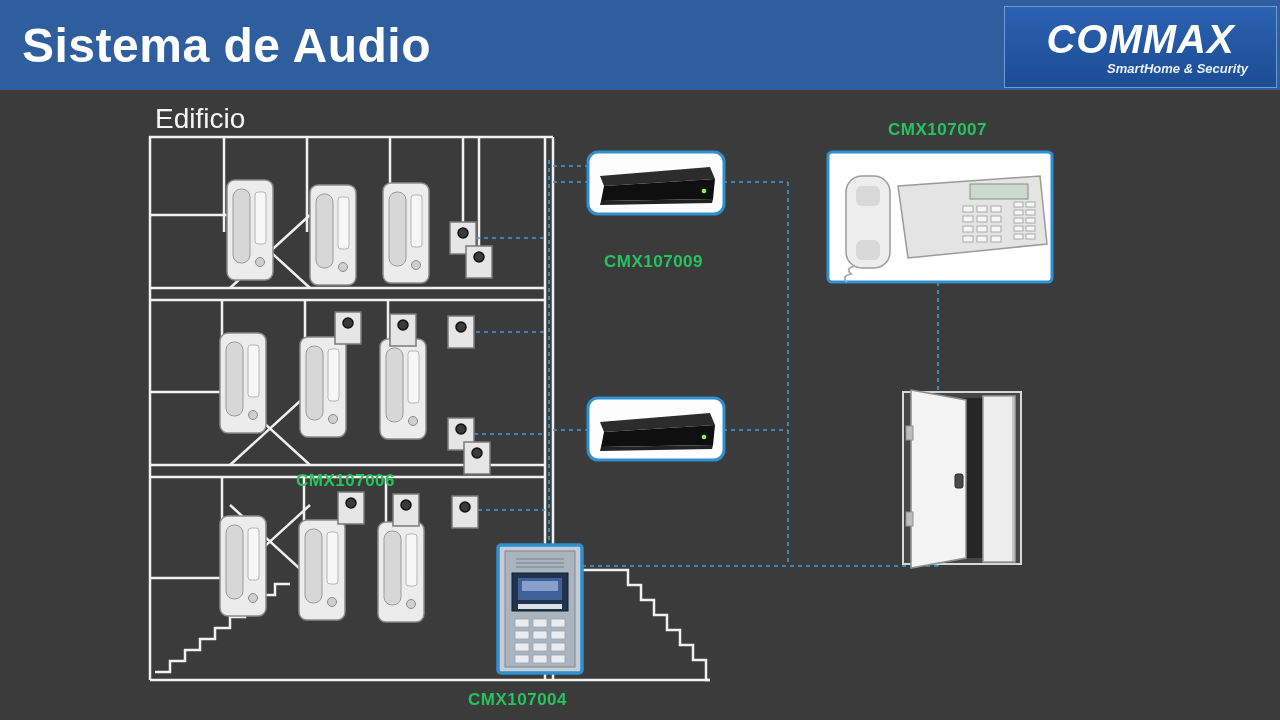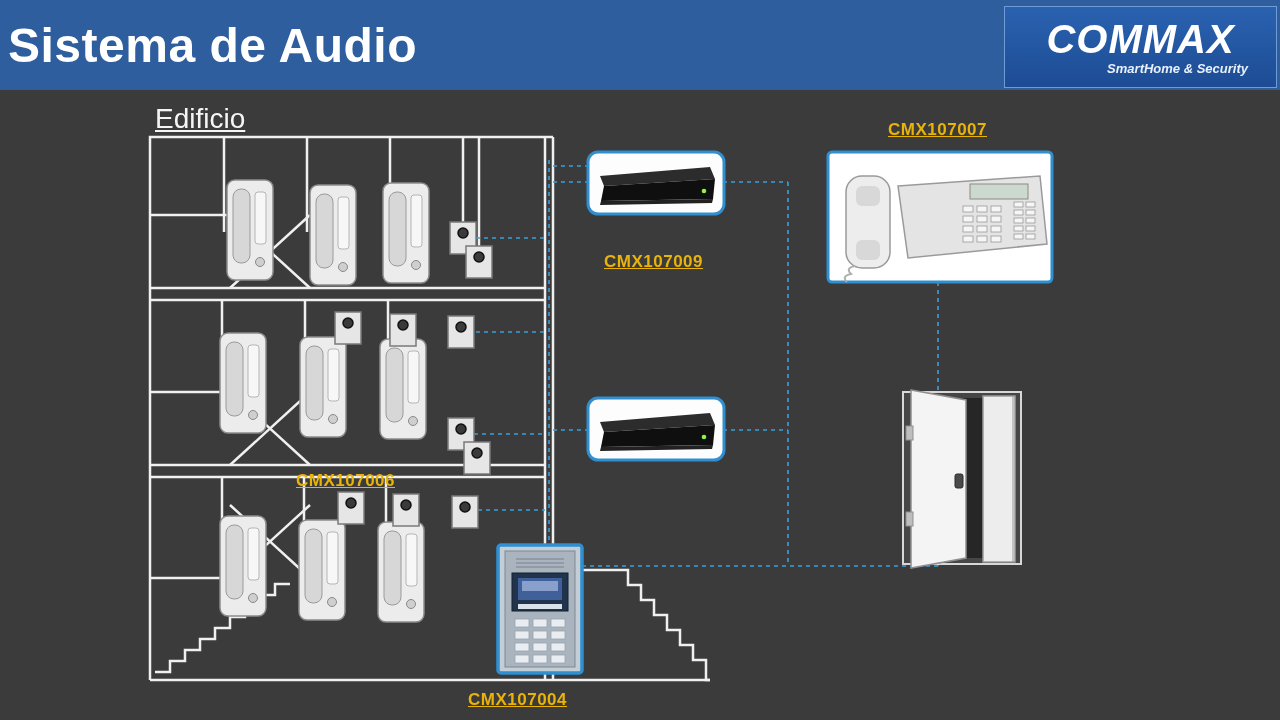--- a/index.html
+++ b/index.html
@@ -1,29 +1,29 @@
 <!DOCTYPE html>
 <html><head>
 <meta charset="utf-8">
 <style>
   * { margin:0; padding:0; box-sizing:border-box; }
   html,body { width:1280px; height:720px; }
   body { font-family:"Liberation Sans", sans-serif; background:#3b3b3b; overflow:hidden; }
   .slide { position:relative; width:1280px; height:720px; background:#3b3b3b; }
   .diagram { position:absolute; left:0; top:0; width:1280px; height:720px; }
   .header { position:absolute; top:0; left:0; width:1280px; height:90px; background:#2e5e9d; display:flex; align-items:center; }
-  .title { color:#ffffff; font-size:48px; font-weight:700; padding-left:8px; letter-spacing:0.5px; }
+  .title { color:#ffffff; font-size:48px; font-weight:700; padding-left:22px; letter-spacing:0.5px; }
   .logo { position:absolute; right:3px; top:6px; width:273px; height:82px;
           background:linear-gradient(180deg,#2a62b0,#1d4c94); border:1px solid #6f9bd6;
           display:flex; flex-direction:column; align-items:center; justify-content:center; }
   .logo-brand { color:#ffffff; font-size:40px; font-weight:700; font-style:italic; letter-spacing:1px; line-height:1; }
   .logo-tagline { color:#e8f0fb; font-size:13px; font-style:italic; font-weight:700; align-self:flex-end; margin-right:28px; margin-top:2px;margin-left:36px; }
-  .lbl { position:absolute; white-space:nowrap;text-decoration:underline; }
+  .lbl { position:absolute; white-space:nowrap; }
   .white-lbl { color:#f5f5f5; font-size:28px; }
-  .yellow-lbl { color:#eab308; font-size:17px; font-weight:700; letter-spacing:0.5px; }
+  .yellow-lbl { color:#22c55e; font-size:17px; font-weight:700; letter-spacing:0.5px; }
 </style>
 </head>
 <body>
 
 <div class="slide">
 
   <svg class="diagram" viewBox="0 0 1280 720">
     <defs>
       <g id="unit">
         <rect x="0" y="0" width="46" height="100" rx="8" fill="#ececec" stroke="#8c8c8c" stroke-width="1.5"></rect>

